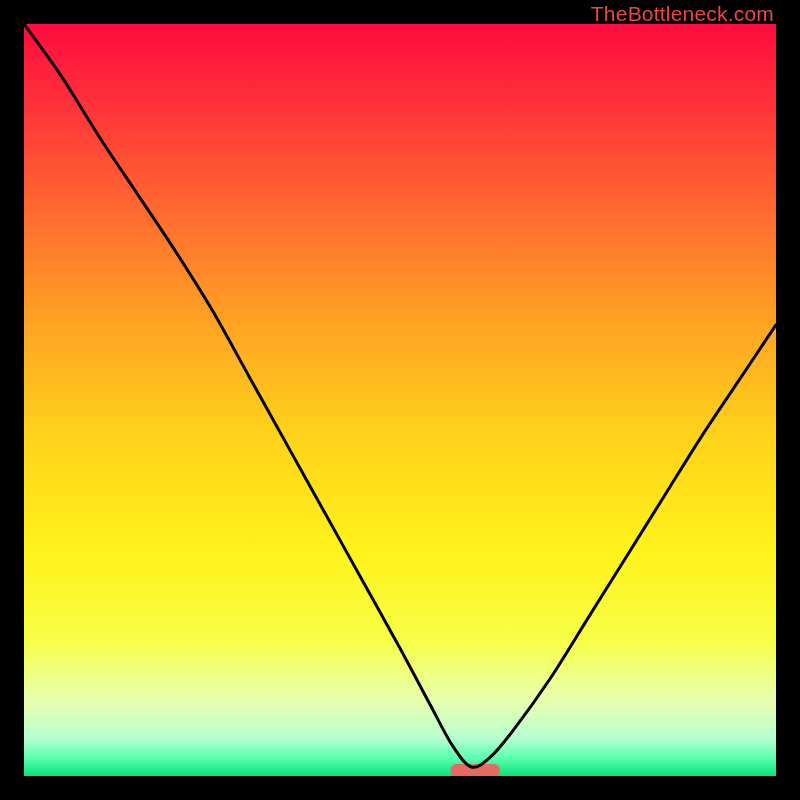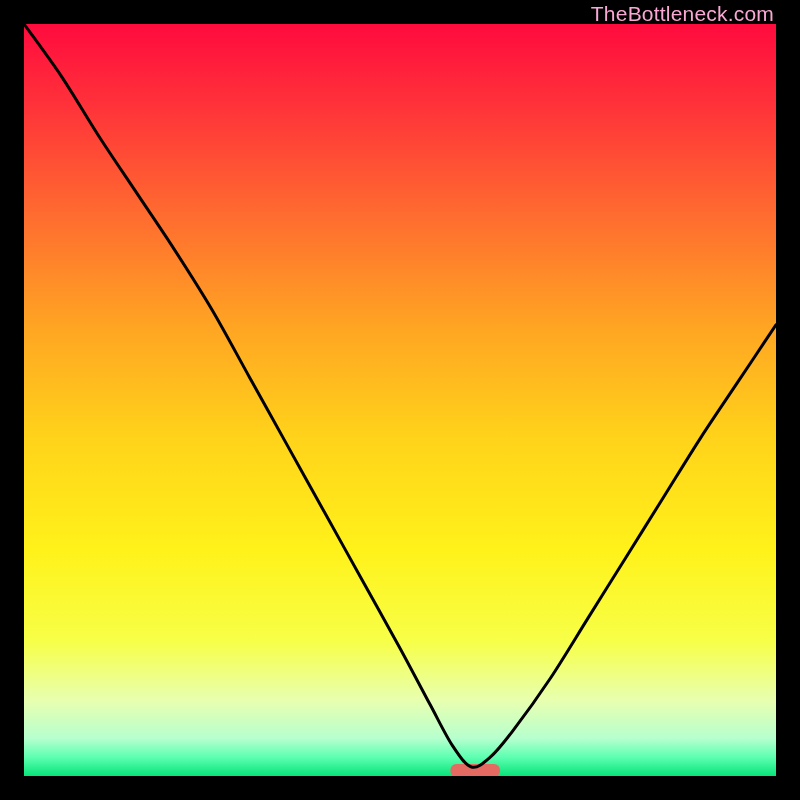--- a/index.html
+++ b/index.html
@@ -23,21 +23,21 @@
     position: absolute;
     left: 0;
     top: 0;
     width: 752px;
     height: 752px;
   }
   .watermark {
     position: absolute;
     top: 2px;
     right: 26px;
-    color: #f9a8d4;
+    color: #ef4444;
     font-size: 21px;
     font-weight: 500;
     letter-spacing: 0.2px;
   }
   svg { display: block; }
 </style>
 </head>
 <body>
 
 <div class="frame">

